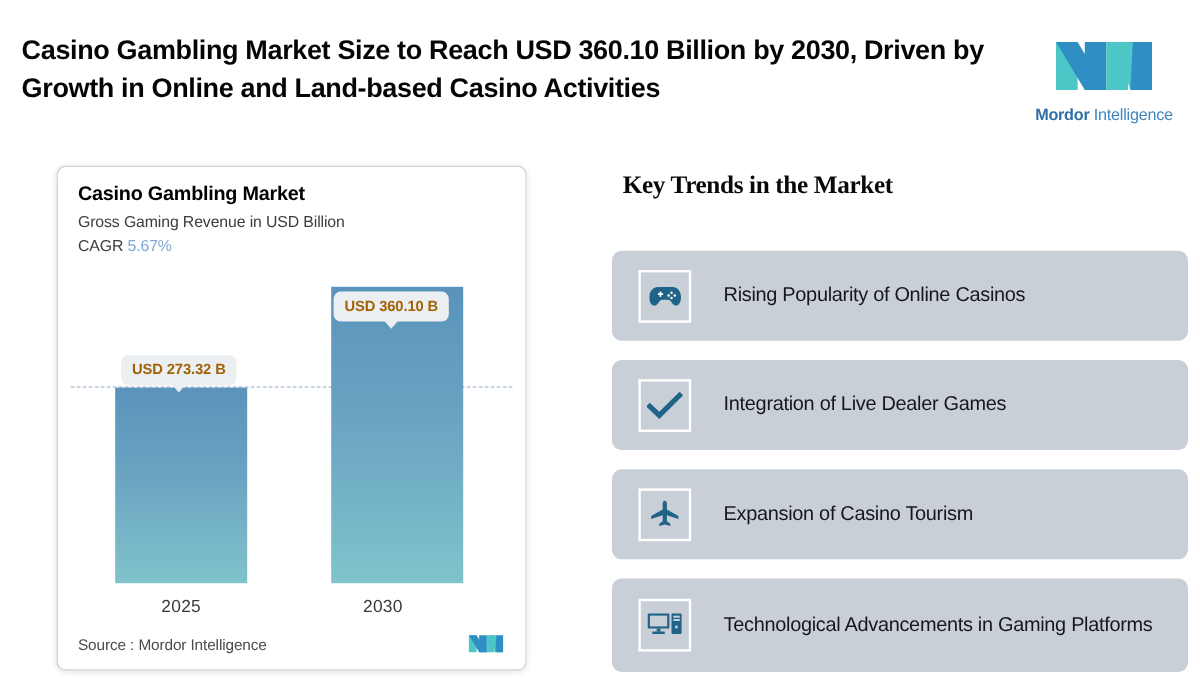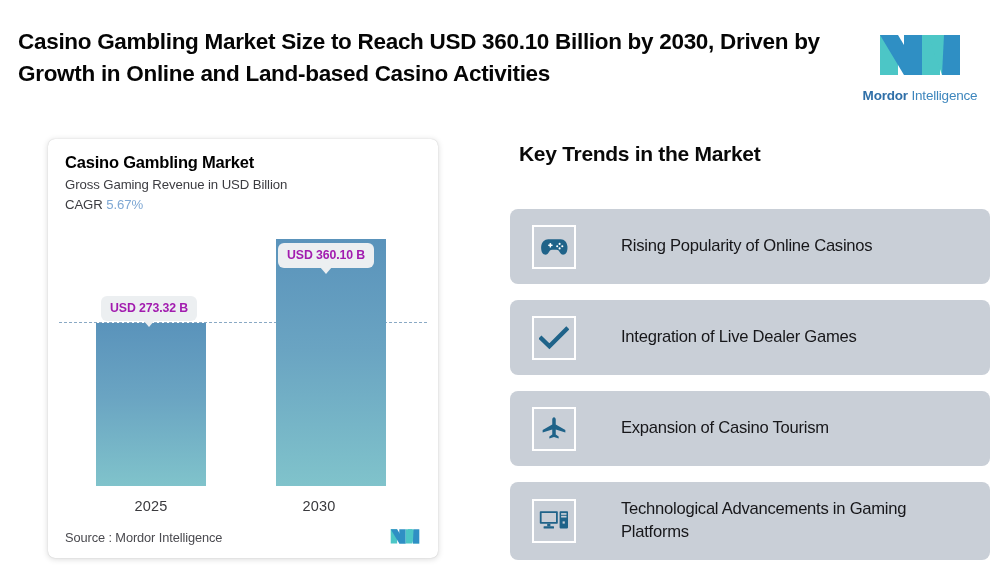--- a/index.html
+++ b/index.html
@@ -137,21 +137,21 @@
   .lbl-2030 { left: 216px; }
 
   
   .tip {
     position: absolute;
     background: #eceff1;
     border-radius: 6px;
     padding: 5px 9px 6px;
     font-size: 12.3px;
     font-weight: 700;
-    color: #a21caf;
+    color: #a16207;
     white-space: nowrap;
     letter-spacing: -0.1px;
   }
   .tip::after {
     content: "";
     position: absolute;
     left: 50%;
     bottom: -6px;
     margin-left: -6px;
     width: 0; height: 0;
@@ -180,20 +180,21 @@
 
   
   .trends-heading {
     position: absolute;
     left: 519px;
     top: 142px;
     font-size: 21px;
     font-weight: 700;
     color: #090909;
     letter-spacing: -0.3px;
+    font-family: Liberation Serif, serif;
   }
 
   .trend-list {
     position: absolute;
     left: 510px;
     top: 209px;
     width: 480px;
   }
 
   .trend-card {
@@ -216,21 +217,21 @@
     width: 44px;
     height: 44px;
     border: 2.6px solid #ffffff;
     display: flex;
     align-items: center;
     justify-content: center;
   }
   .icon-frame svg { display: block; }
 
   .trend-text {
-    margin-left: 45px;
+    margin-left: 27px;
     font-size: 16.6px;
     color: #17171a;
     line-height: 1.38;
     letter-spacing: -0.25px;
     padding-right: 16px;
   }
 </style>
 </head>
 <body>
 

